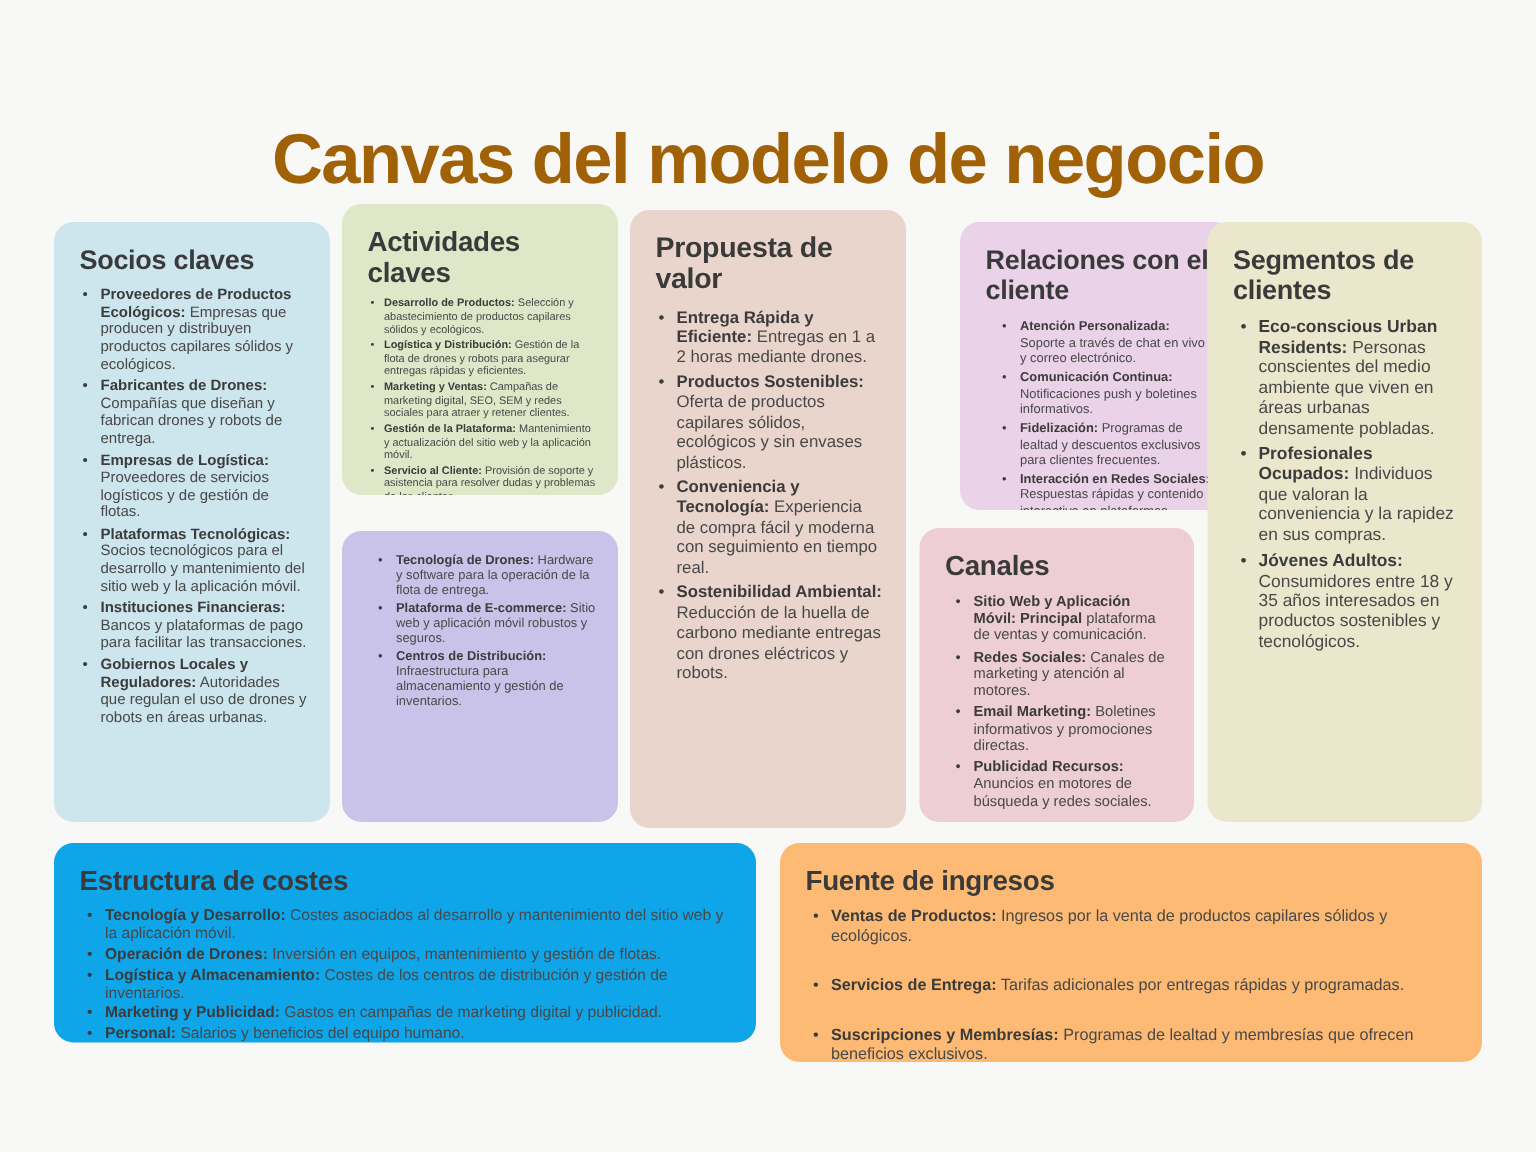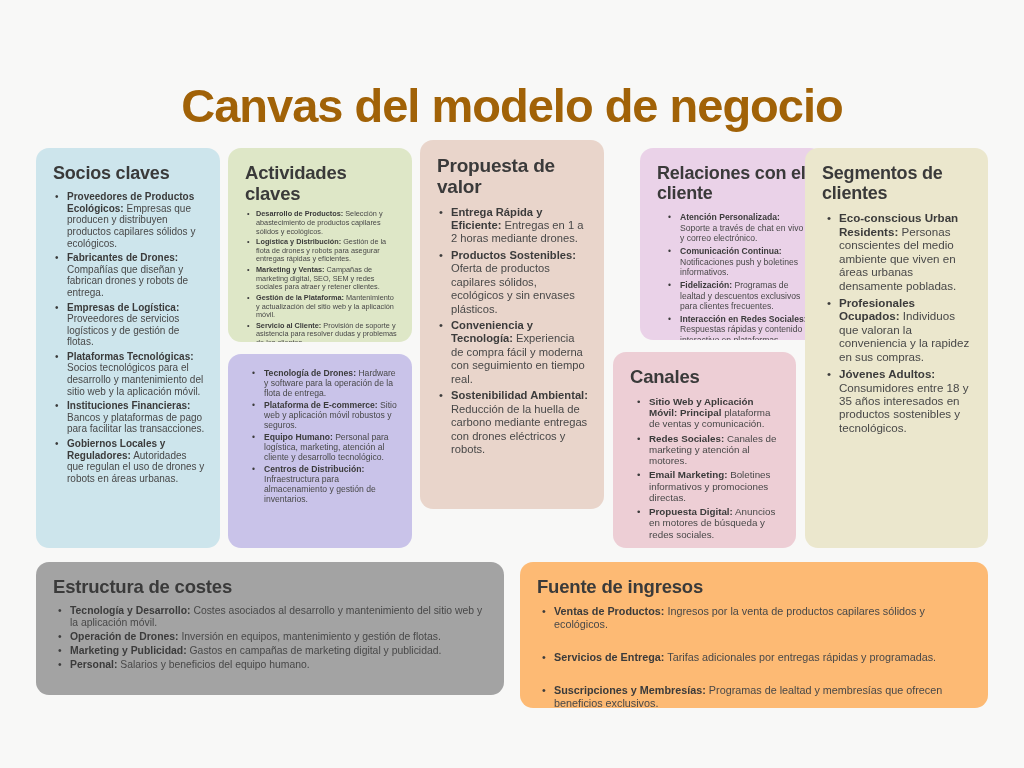--- a/index.html
+++ b/index.html
@@ -45,33 +45,33 @@
   }
   .bullets b { color:#3b3b3b; font-weight:700; }
 
   
   .b-socios      { left:36px;  top:148px; width:184px; height:400px; }
   .b-socios h2   { font-size:18px; }
   .b-socios .bullets   { font-size:10px;  line-height:1.16; }
   .b-socios li + li    { margin-top:3px; }
 
   
-  .b-actividades { left:228px; top:148px; width:184px; height:194px; }
+  .b-actividades { left:228px; top:136px; width:184px; height:194px; }
   .b-actividades h2 { font-size:18.5px; margin-bottom:6px; }
   .b-actividades .bullets { font-size:7.3px; line-height:1.18; }
   .b-actividades li { padding-left:10px; }
   .b-actividades li + li  { margin-top:2px; }
 
   .b-recursos    { left:228px; top:354px; width:184px; height:194px; }
   .b-recursos h2 { font-size:18.5px; }
   .b-recursos .bullets { font-size:8.6px; line-height:1.16; padding-left:8px; }
   .b-recursos li + li  { margin-top:2px; }
 
   
-  .b-propuesta   { left:420px; top:140px; width:184px; height:369px; }
+  .b-propuesta   { left:420px; top:140px; width:184px; height:412px; }
   .b-propuesta h2 { font-size:19px; }
   .b-propuesta .bullets { font-size:11.2px; line-height:1.2; }
   .b-propuesta li + li  { margin-top:3px; }
 
   
   .b-relaciones  { left:640px; top:148px; width:183px; height:192px; }
   .b-relaciones h2 { font-size:18px; margin-bottom:9px; }
   .b-relaciones .bullets { font-size:8.6px; line-height:1.2; padding-left:12px; }
   .b-relaciones li + li  { margin-top:3px; }
 
@@ -140,21 +140,20 @@
   </section>
 
   <section class="box b-recursos" style="background: rgb(201, 195, 233);">
     <ul class="bullets">
 
         <li><b>Tecnología de Drones:</b> <span>Hardware y software para la operación de la flota de entrega.</span></li>
 
         <li><b>Plataforma de E-commerce:</b> <span>Sitio web y aplicación móvil robustos y seguros.</span></li>
 
 
-        <li><b>Equipo Humano:</b> <span>Personal para logística, marketing, atención al cliente y desarrollo tecnológico.</span></li>
 
         <li><b>Centros de Distribución:</b> <span>Infraestructura para almacenamiento y gestión de inventarios.</span></li>
       </ul>
   </section>
 
   <section class="box b-propuesta" style="background: rgb(233, 213, 203);">
     <h2>Propuesta de valor</h2>
     <ul class="bullets">
 
         <li><b>Entrega Rápida y Eficiente:</b> <span>Entregas en 1 a 2 horas mediante drones.</span></li>
@@ -184,44 +183,45 @@
   <section class="box b-canales" style="background: rgb(237, 206, 213);">
     <h2>Canales</h2>
     <ul class="bullets">
 
         <li><b>Sitio Web y Aplicación Móvil: Principal</b> <span>plataforma de ventas y comunicación.</span></li>
 
         <li><b>Redes Sociales:</b> <span>Canales de marketing y atención al motores.</span></li>
 
         <li><b>Email Marketing:</b> <span>Boletines informativos y promociones directas.</span></li>
 
-        <li><b>Propuesta Digital:</b> <span>Anuncios en motores de búsqueda y redes sociales.</span></li>
+        <li><b>Publicidad Recursos:</b> <span>Anuncios en motores de búsqueda y redes sociales.</span></li>
       </ul>
   </section>
 
   <section class="box b-segmentos" style="background: rgb(235, 231, 205);">
     <h2>Segmentos de clientes</h2>
     <ul class="bullets">
 
         <li><b>Eco-conscious Urban Residents:</b> <span>Personas conscientes del medio ambiente que viven en áreas urbanas densamente pobladas.</span></li>
 
         <li><b>Profesionales Ocupados:</b> <span>Individuos que valoran la conveniencia y la rapidez en sus compras.</span></li>
 
         <li><b>Jóvenes Adultos:</b> <span>Consumidores entre 18 y 35 años interesados en productos sostenibles y tecnológicos.</span></li>
       </ul>
   </section>
 
-  <section class="box b-costes" style="background: #a3a3a3;">
+  <section class="box b-costes" style="background: #0ea5e9;">
     <h2>Estructura de costes</h2>
     <ul class="bullets">
 
         <li><b>Tecnología y Desarrollo:</b> <span>Costes asociados al desarrollo y mantenimiento del sitio web y la aplicación móvil.</span></li>
 
         <li><b>Operación de Drones:</b> <span>Inversión en equipos, mantenimiento y gestión de flotas.</span></li>
 
+        <li><b>Logística y Almacenamiento:</b> <span>Costes de los centros de distribución y gestión de inventarios.</span></li>
 
         <li><b>Marketing y Publicidad:</b> <span>Gastos en campañas de marketing digital y publicidad.</span></li>
 
         <li><b>Personal:</b> <span>Salarios y beneficios del equipo humano.</span></li>
       </ul>
   </section>
 
   <section class="box b-ingresos" style="background: #fdba74;">
     <h2>Fuente de ingresos</h2>
     <ul class="bullets">

